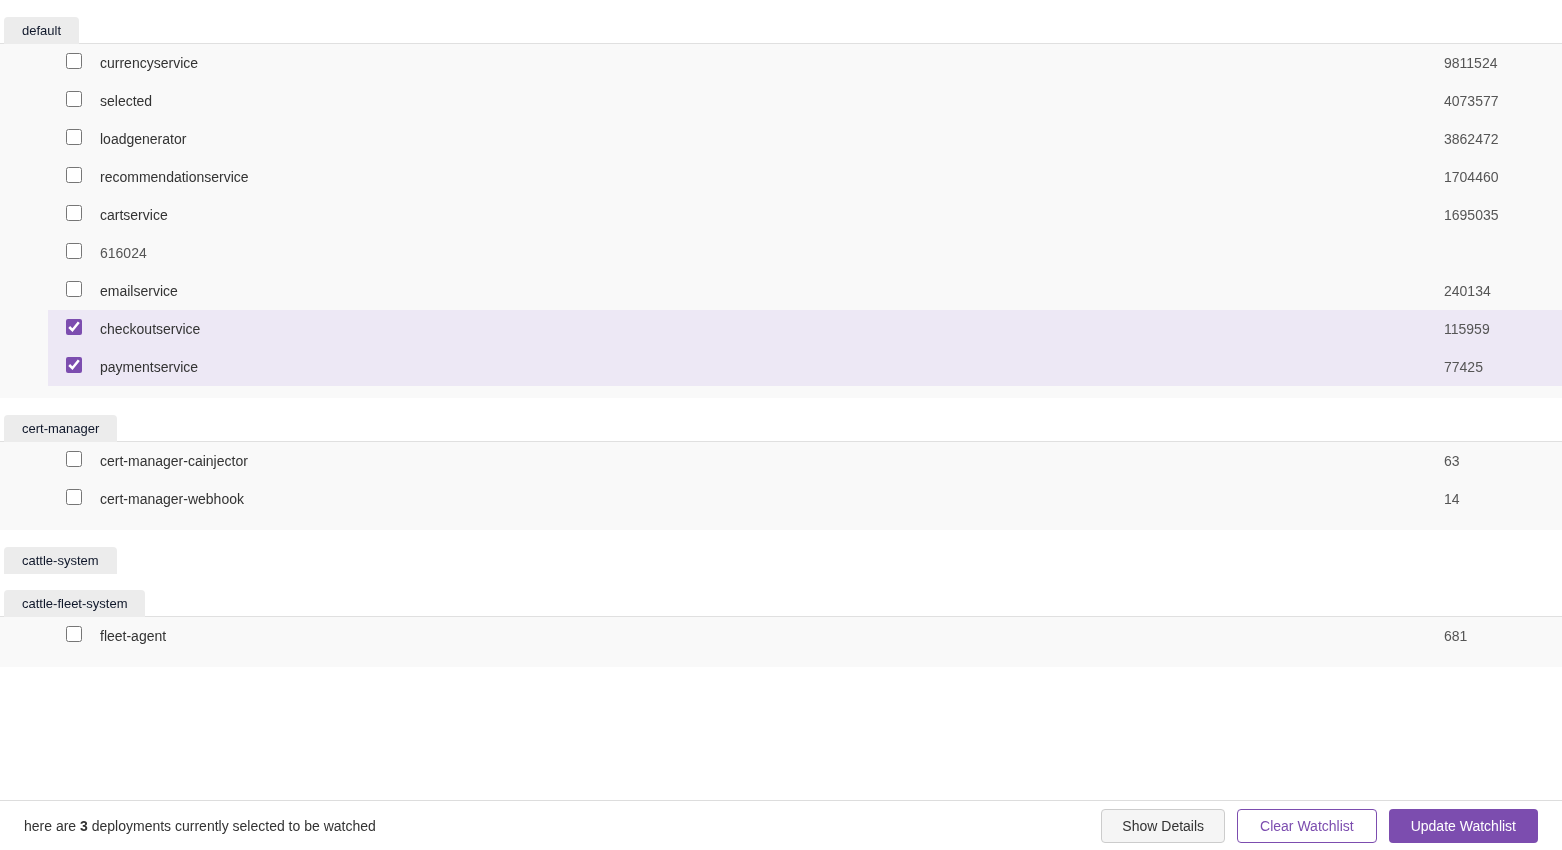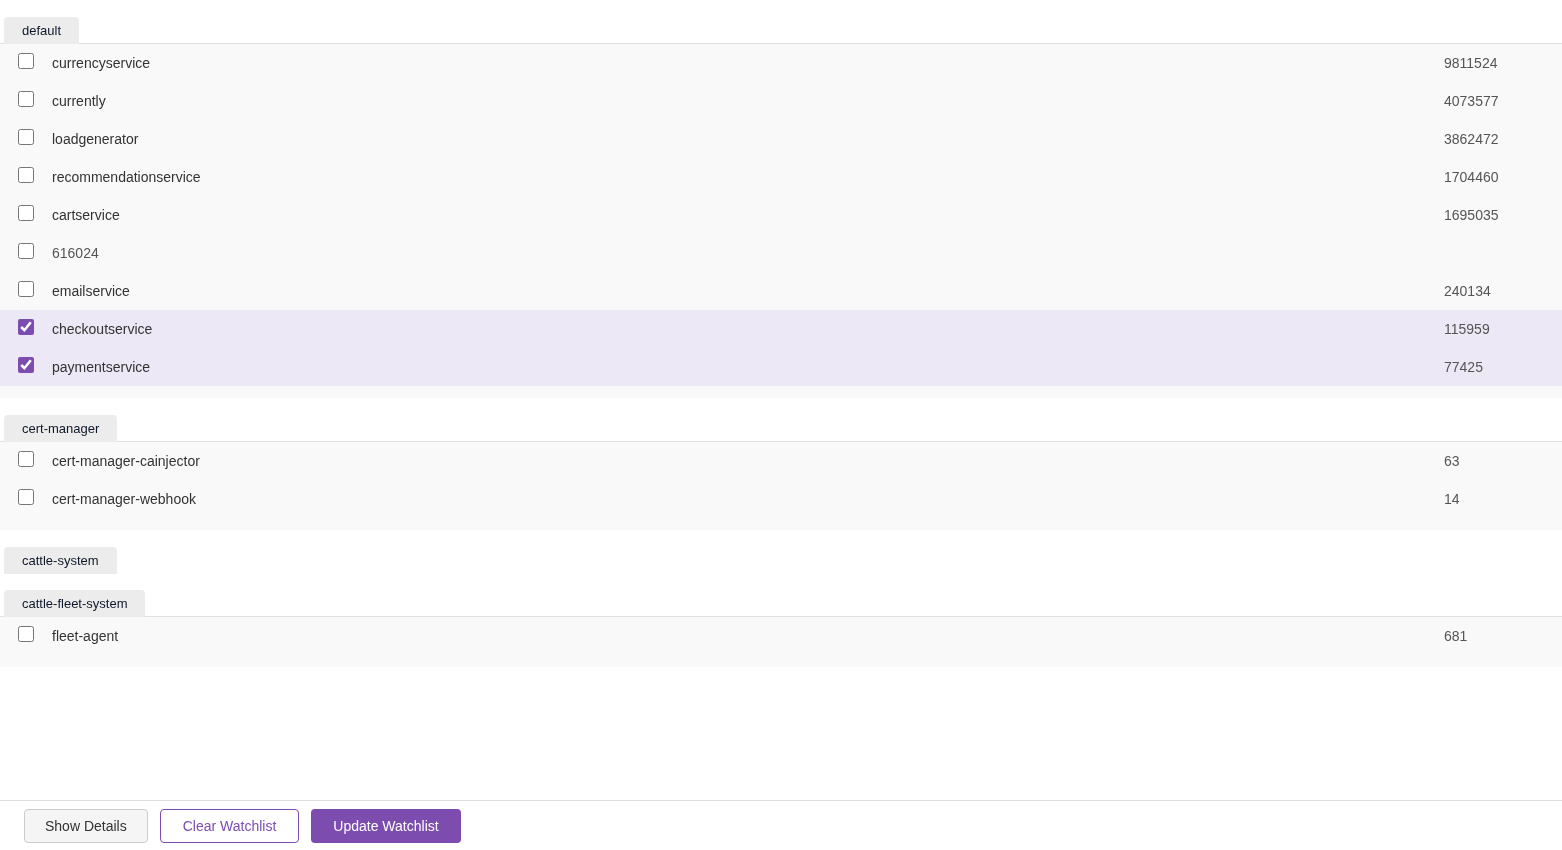--- a/index.html
+++ b/index.html
@@ -58,20 +58,21 @@
       padding: 0 0 12px 0;
     }
 
     .service-row {
       display: flex;
       align-items: center;
       padding: 9px 18px;
       border-bottom: none;
       background: transparent;
       cursor: pointer;
+      margin-left: 48px;
     }
 
     .service-row.selected {
       background: #ede8f5;
     }
 
     .checkbox-wrapper {
       width: 20px;
       height: 20px;
       margin-right: 14px;
@@ -159,21 +160,21 @@
 
 <div class="main-content" id="service-list">
 <div class="namespace-section"><div class="namespace-header">default</div><div class="namespace-body">
         <div class="service-row">
           <div class="checkbox-wrapper"><input type="checkbox" style=""></div>
           <span class="service-name">currencyservice</span>
           <span class="service-count">9811524</span>
         </div>
         <div class="service-row">
           <div class="checkbox-wrapper"><input type="checkbox" style=""></div>
-          <span class="service-name">currently</span>
+          <span class="service-name">selected</span>
           <span class="service-count">4073577</span>
         </div>
         <div class="service-row">
           <div class="checkbox-wrapper"><input type="checkbox" style=""></div>
           <span class="service-name">loadgenerator</span>
           <span class="service-count">3862472</span>
         </div>
         <div class="service-row">
           <div class="checkbox-wrapper"><input type="checkbox" style=""></div>
           <span class="service-name">recommendationservice</span>
@@ -220,16 +221,19 @@
     <div class="namespace-section"><div class="namespace-header">cattle-fleet-system</div><div class="namespace-body">
         <div class="service-row">
           <div class="checkbox-wrapper"><input type="checkbox" style=""></div>
           <span class="service-name">fleet-agent</span>
           <span class="service-count">681</span>
         </div>
       </div></div>
   </div>
 
 <div class="bottom-bar">
+  <span class="status-text">
+    <span>here are </span><strong>3</strong><span> deployments currently selected to be watched</span>
+  </span>
   <button class="show-details-btn">Show Details</button>
   <button class="clear-watchlist-btn">Clear Watchlist</button>
   <button class="update-watchlist-btn">Update Watchlist</button>
 </div>
 
 </body></html>

